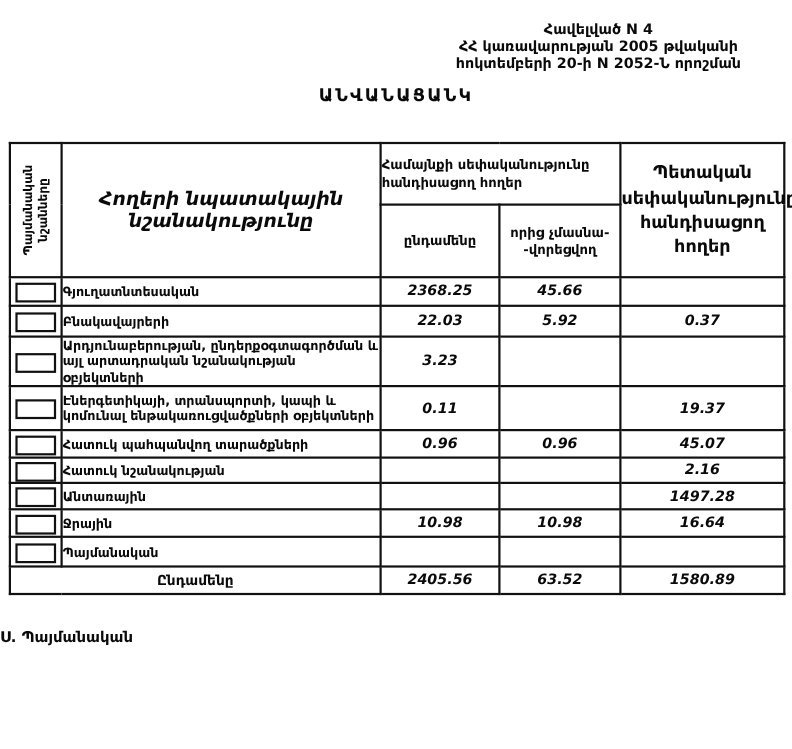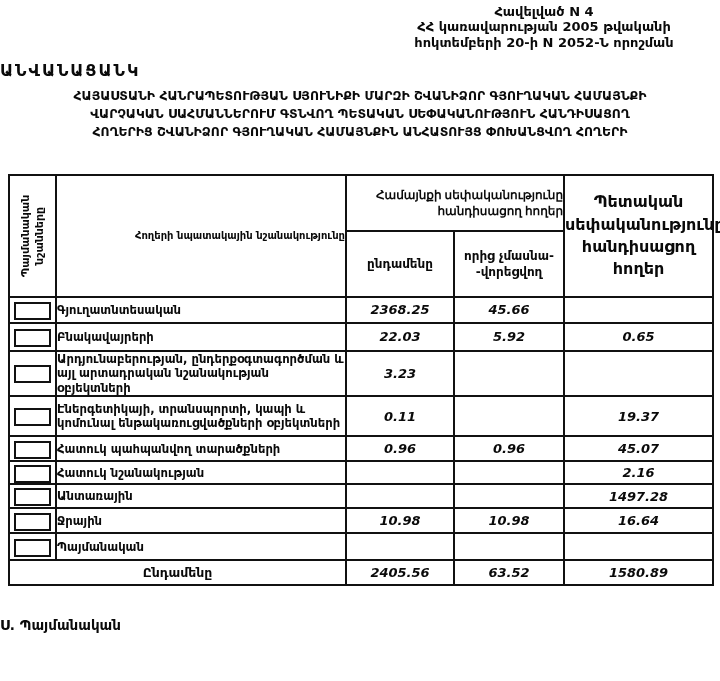--- a/index.html
+++ b/index.html
@@ -3,51 +3,51 @@
 <meta charset="utf-8">
 <style>
   html,body{margin:0;padding:0;background:#e8e8e8;}
   .page{
     width:720px;height:681px;background:#ffffff;color:#0a0a0a;
     font-family:"DejaVu Sans",sans-serif;font-weight:bold;
     position:relative;overflow:hidden;margin:0 auto;
   }
   
   .appendix{
-    padding-top:4px;display:flex;justify-content:flex-end;
+    padding-top:20px;display:flex;justify-content:flex-end;
   }
   .appendix-inner{
     width:340px;margin-right:6px;text-align:center;
     font-size:13px;line-height:1.18;white-space:pre-line;
   }
   
   .doc-title{
-    margin-top:11px;text-align:left;font-size:16px;letter-spacing:2px;
+    margin-top:11px;text-align:center;font-size:16px;letter-spacing:2px;
   }
   .doc-subtitle{
     margin-top:7px;text-align:center;font-size:12.4px;line-height:1.45;
     white-space:pre-line;
   }
   
   table.land{
     border-collapse:collapse;table-layout:fixed;
     margin:33px 0 0 8px;width:704px;
   }
   table.land th, table.land td{
     border:2px solid #111;padding:0;
   }
   th.sym-h{position:relative;}
   .vert{
     position:absolute;left:50%;top:50%;
     transform:translate(-50%,-50%) rotate(-90deg);
     width:112px;text-align:center;font-size:11px;line-height:1.3;
     white-space:pre-line;font-weight:bold;
   }
-  th.name-h{font-size:10px;text-align:right;padding:2px;}
-  th.group-h{font-size:12px;text-align:right;height:54px;white-space:pre-line;line-height:1.35;font-family:Liberation Serif, serif;}
+  th.name-h{font-size:17px;text-align:center;padding:2px;font-style:italic;}
+  th.group-h{font-size:12px;text-align:left;height:54px;white-space:pre-line;line-height:1.35;}
   th.sub-h{font-size:12px;text-align:center;height:64px;white-space:pre-line;line-height:1.35;font-weight:bold;}
   th.state-h{font-size:16px;text-align:center;white-space:pre-line;line-height:1.4;}
   td.sym{text-align:center;vertical-align:middle;}
   .checkbox{
     display:inline-block;width:33px;height:14px;
     border:2px solid #111;background:#fff;vertical-align:middle;
   }
   td.name{
     font-size:11.6px;line-height:1.25;padding:3px 4px 3px 6px;
     vertical-align:middle;
@@ -80,23 +80,20 @@
 <div class="page">
 
   <div class="appendix">
     <div class="appendix-inner">Հավելված N  4
 ՀՀ կառավարության 2005 թվականի
 հոկտեմբերի 20-ի N 2052-Ն որոշման</div>
   </div>
 
   <div class="doc-title">ԱՆՎԱՆԱՑԱՆԿ</div>
 
-  <div class="doc-subtitle">ՀԱՅԱՍՏԱՆԻ ՀԱՆՐԱՊԵՏՈՒԹՅԱՆ ՍՅՈՒՆԻՔԻ ՄԱՐԶԻ ՇՎԱՆԻՁՈՐ ԳՅՈՒՂԱԿԱՆ ՀԱՄԱՅՆՔԻ
-ՎԱՐՉԱԿԱՆ ՍԱՀՄԱՆՆԵՐՈՒՄ ԳՏՆՎՈՂ  ՊԵՏԱԿԱՆ ՍԵՓԱԿԱՆՈՒԹՅՈՒՆ ՀԱՆԴԻՍԱՑՈՂ
-ՀՈՂԵՐԻՑ  ՇՎԱՆԻՁՈՐ ԳՅՈՒՂԱԿԱՆ ՀԱՄԱՅՆՔԻՆ ԱՆՀԱՏՈՒՅՑ  ՓՈԽԱՆՑՎՈՂ ՀՈՂԵՐԻ</div>
 
   <table class="land">
     <colgroup>
       <col style="width:47px">
         <col style="width:290px">
         <col style="width:108px">
         <col style="width:110px">
         <col style="width:149px">
     </colgroup>
     <thead>
@@ -124,21 +121,21 @@
         <td class="name">Գյուղատնտեսական</td>
         <td class="num">2368.25</td>
         <td class="num">45.66</td>
         <td class="num"></td>
       </tr>
       <tr class="r2">
         <td class="sym"><span class="checkbox"></span></td>
         <td class="name">Բնակավայրերի</td>
         <td class="num">22.03</td>
         <td class="num">5.92</td>
-        <td class="num">0.65</td>
+        <td class="num">0.37</td>
       </tr>
       <tr class="r3">
         <td class="sym"><span class="checkbox"></span></td>
         <td class="name">Արդյունաբերության, ընդերքօգտագործման և այլ արտադրական  նշանակության օբյեկտների</td>
         <td class="num">3.23</td>
         <td class="num"></td>
         <td class="num"></td>
       </tr>
       <tr class="r4">
         <td class="sym"><span class="checkbox"></span></td>

